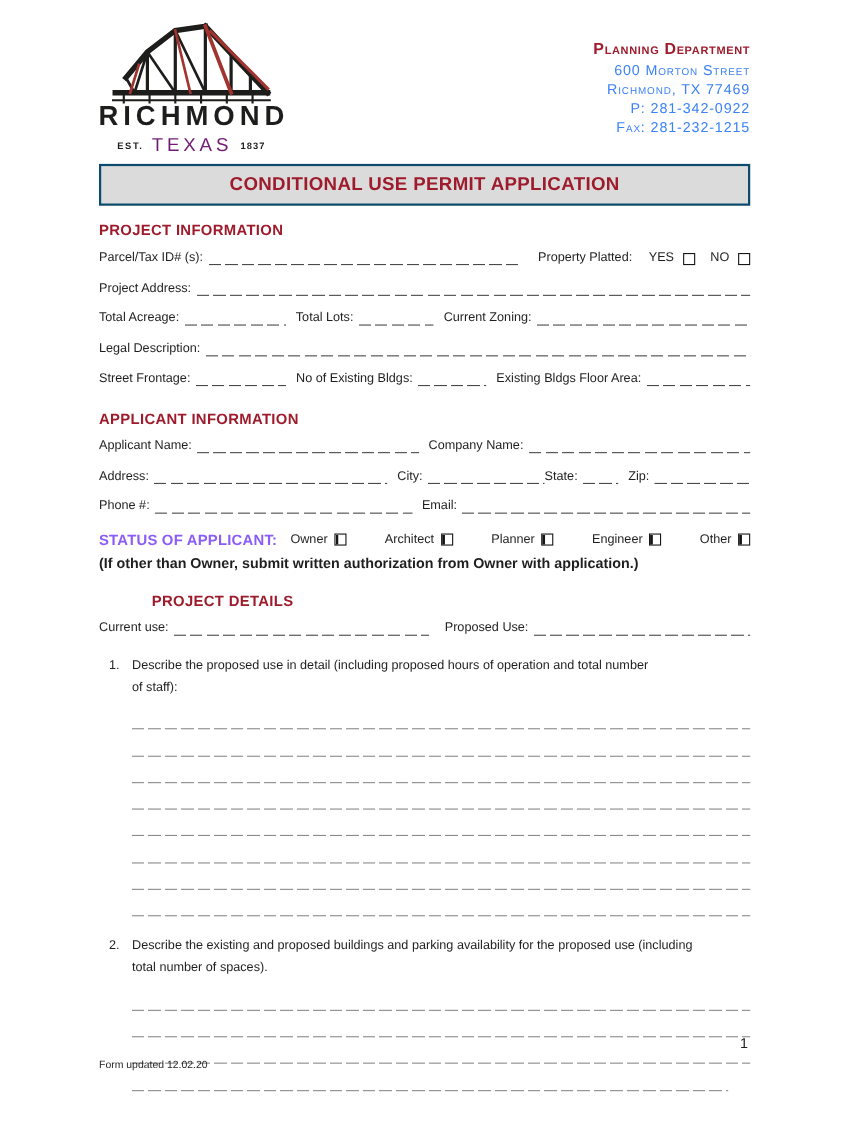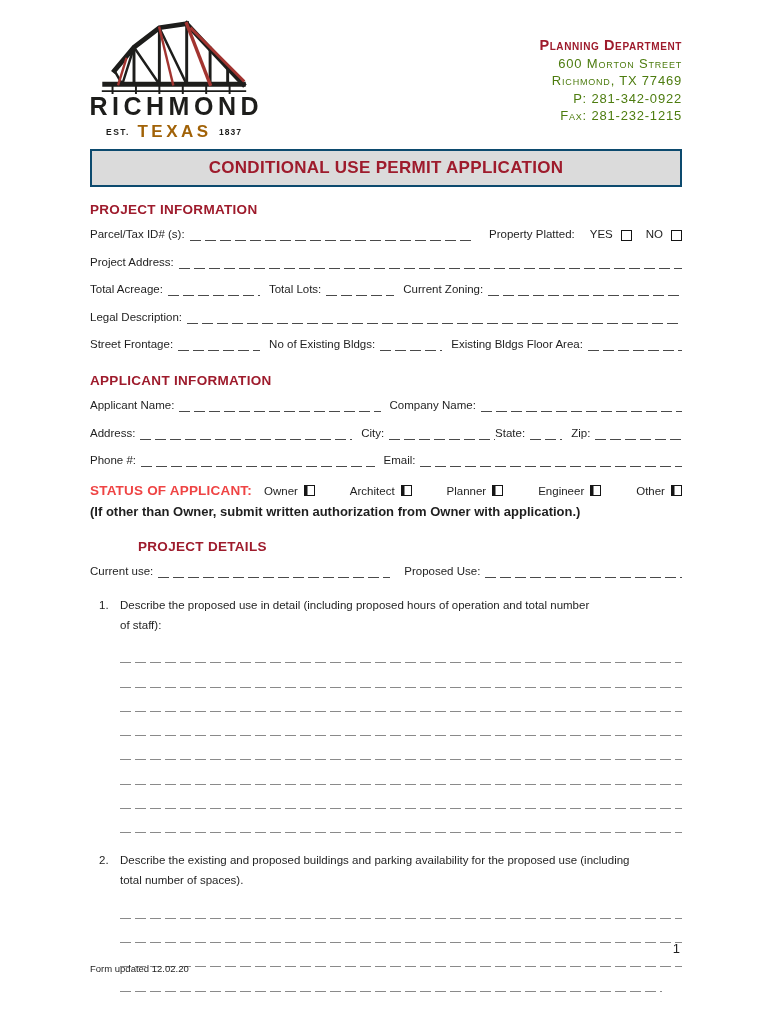--- a/index.html
+++ b/index.html
@@ -19,30 +19,30 @@
   
   .header { display: flex; justify-content: space-between; align-items: flex-start; margin-left: -14px; }
   .logo-block { width: 196px; text-align: center; }
   .logo-bridge { display: block; margin: 0 auto -2px auto; }
   .logo-city {
     font-size: 25px; font-weight: bold; color: #1d1d1b;
     letter-spacing: 4.5px; line-height: 1.0; margin-right: -4.5px;
   }
   .logo-tagline { margin-top: 3px; white-space: nowrap; }
   .logo-est { font-size: 8.5px; font-weight: bold; color: #1d1d1b; letter-spacing: 1.5px; vertical-align: 2px; }
-  .logo-state { font-size: 17px; font-weight: bold; color: #a16207; letter-spacing: 3.5px; margin: 0 3px; }
+  .logo-state { font-size: 17px; font-weight: normal; color: #701a75; letter-spacing: 3.5px; margin: 0 3px; }
   .logo-year { font-size: 8.5px; font-weight: bold; color: #1d1d1b; letter-spacing: 1px; vertical-align: 2px; }
 
   .contact-block { text-align: right; padding-top: 21px; line-height: 17.5px; }
   .contact-dept {
     color: #9E1B2C; font-weight: bold; font-size: 14.5px;
     font-variant-caps: small-caps; letter-spacing: 0.6px;
   }
   .contact-line {
-    color: #4d7c0f; font-size: 13px;
+    color: #3b82f6; font-size: 13px;
     font-variant-caps: small-caps; letter-spacing: 0.8px;
   }
 
   
   .title-bar {
     margin-top: 7px;
     border: 2px solid #0c4a6e;
     background: #DBDBDB;
     height: 38px;
     display: flex; align-items: center; justify-content: center;
@@ -72,21 +72,21 @@
 
   .cb {
     display: inline-block; width: 11px; height: 11px;
     border: 1.6px solid #151515; background: #fff;
     margin-left: 6px; vertical-align: -1px; flex: 0 0 auto;
   }
   .cb.sh { box-shadow: inset 2.5px 0 0 #151515; }
 
   
   .status-row { display: flex; align-items: center; font-size: 11.5px; margin: 16px 0 6px 0; white-space: nowrap; }
-  .status-heading { color: #ef4444; font-weight: bold; font-size: 13.5px; letter-spacing: 0.2px; margin-right: 12px; }
+  .status-heading { color: #8b5cf6; font-weight: bold; font-size: 13.5px; letter-spacing: 0.2px; margin-right: 12px; }
   .status-options { flex: 1; display: flex; justify-content: space-between; align-items: center; }
   .status-opt { display: inline-flex; align-items: center; }
   .status-note { font-weight: bold; font-size: 13px; margin-bottom: 12px; }
 
   
   .item { display: flex; font-size: 11.5px; margin: 17px 0 2px 0; }
   .item-num { width: 30px; padding-left: 9px; line-height: 20px; }
   .item-text { white-space: pre-line; line-height: 20px; }
   .lines { margin-left: 30px; margin-top: 4px; }
   .blank-line {

